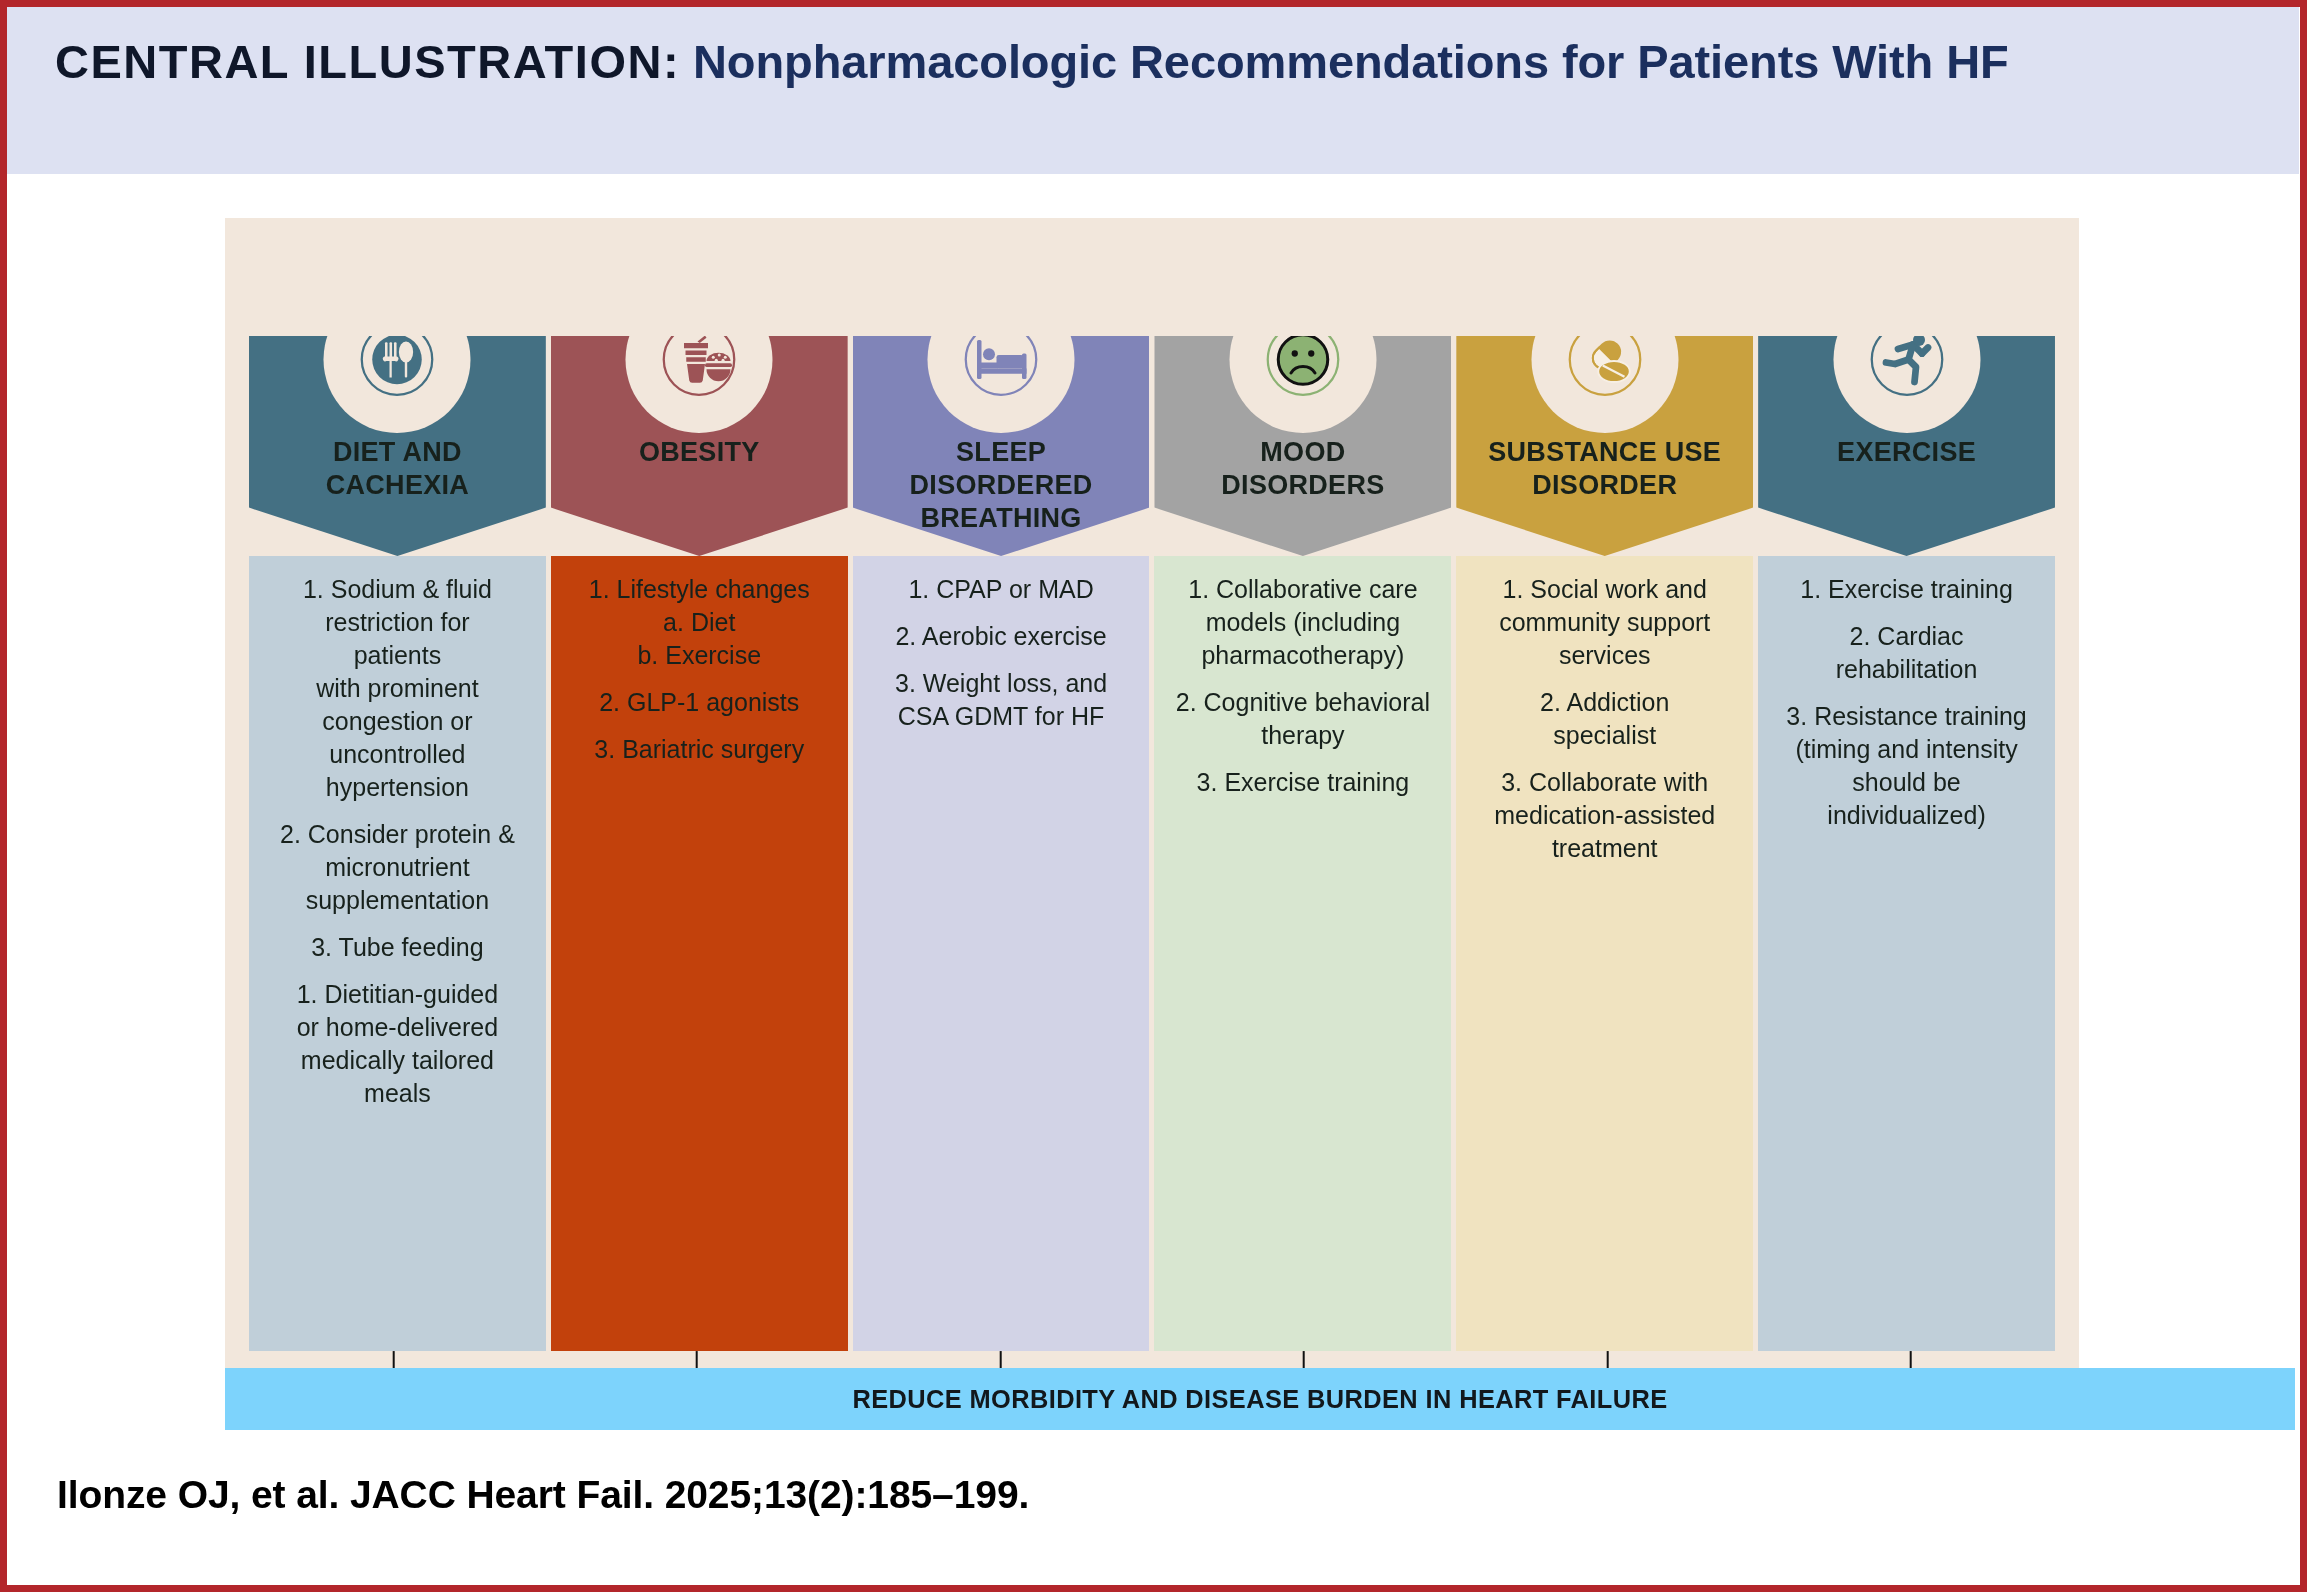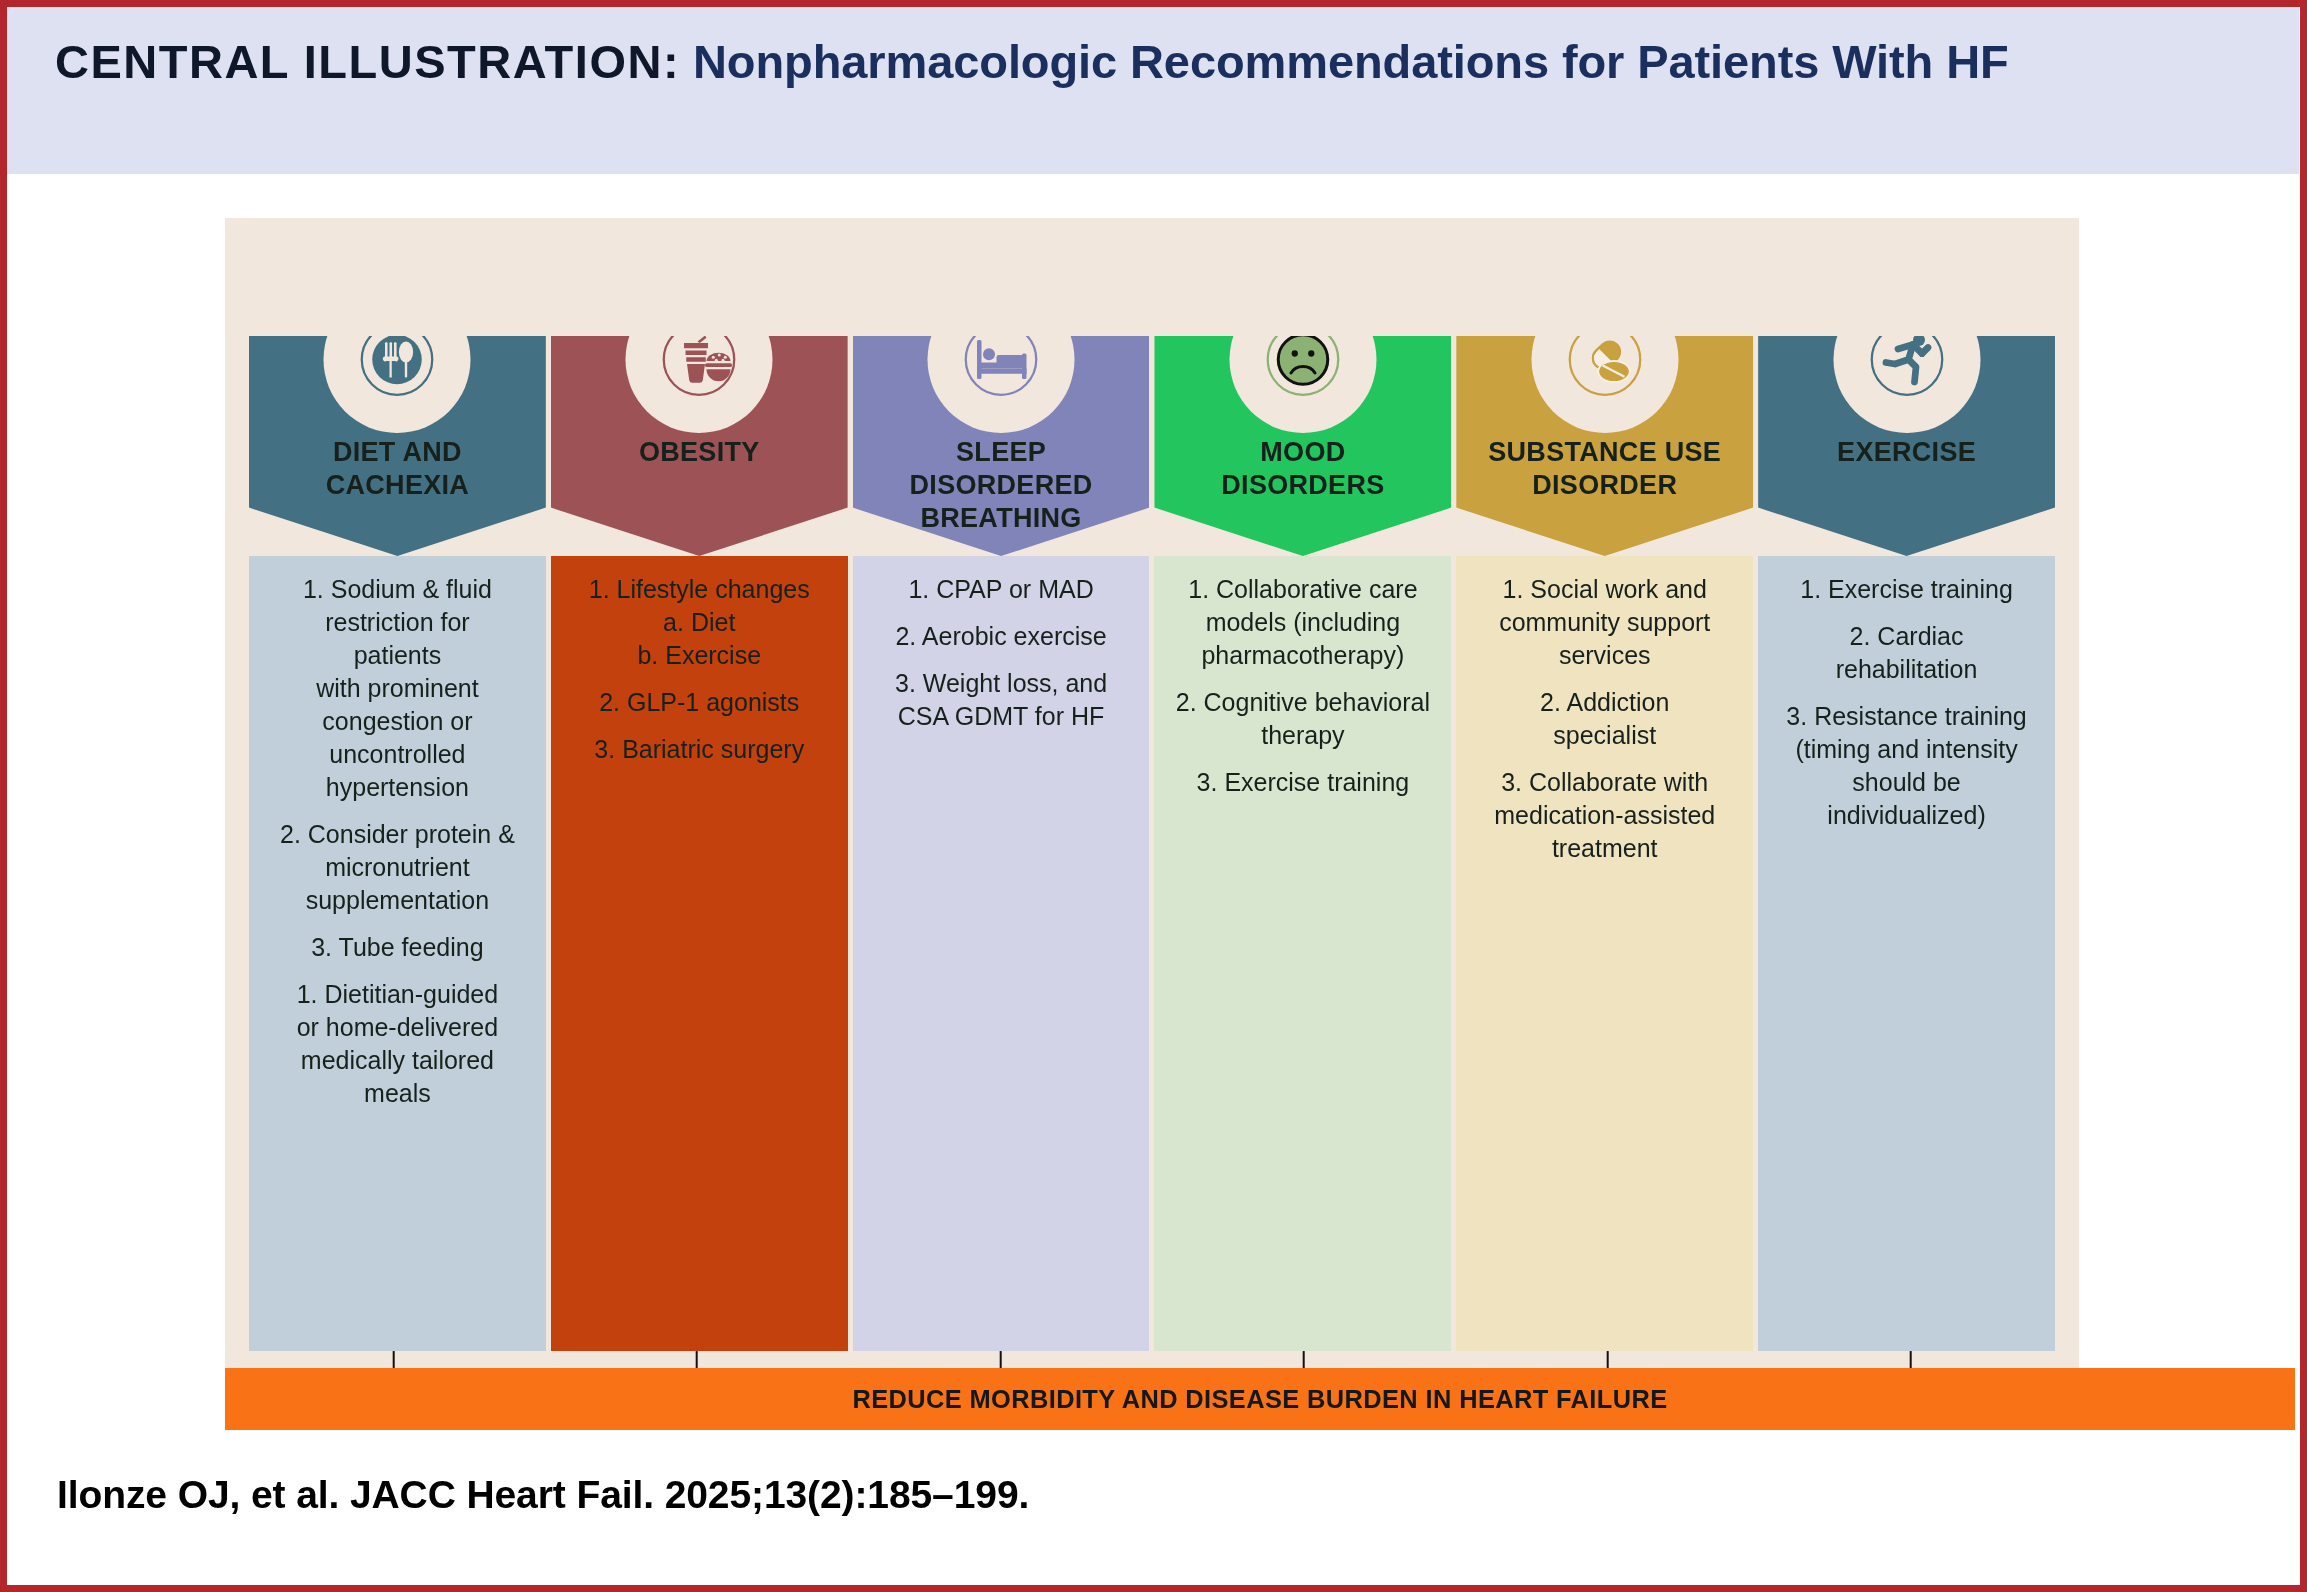--- a/index.html
+++ b/index.html
@@ -130,21 +130,21 @@
   }
   .arrow-cell svg { width: 17.4px; height: 67px; display: block; }
 
   
   #bottom-bar {
     position: absolute;
     left: 0;
     bottom: 0;
     width: 2070px;
     height: 62px;
-    background: #f97316;
+    background: #7dd3fc;
     display: flex;
     align-items: center;
     justify-content: center;
   }
   #bottom-bar-label {
     font-size: 25.4px;
     font-weight: bold;
     color: #12181c;
     letter-spacing: 0.4px;
   }
@@ -263,21 +263,21 @@
 BREATHING</div>
           </div>
           <div class="col-body" style="background: rgb(210, 211, 230);">
             <div class="item">1. CPAP or MAD</div>
             <div class="item">2. Aerobic exercise</div>
             <div class="item">3. Weight loss, and
 CSA GDMT for HF</div>
           </div>
         </div>
         <div class="column">
-          <div class="col-header" style="background: #22c55e;">
+          <div class="col-header" style="background: #a3a3a3;">
             <div class="icon-badge">
     <svg viewBox="0 0 100 100" aria-hidden="true">
       <circle cx="50" cy="50" r="47" fill="none" stroke="#8cb273" stroke-width="3"></circle>
       <circle cx="50" cy="50" r="33" fill="#8cb273" stroke="#111111" stroke-width="4"></circle>
       <circle cx="39" cy="42" r="4.2" fill="#111111"></circle>
       <circle cx="61" cy="42" r="4.2" fill="#111111"></circle>
       <path d="M34 68 a18 16 0 0 1 32 0" fill="none" stroke="#111111" stroke-width="4" stroke-linecap="round"></path>
     </svg>
             </div>
             <div class="col-header-label">MOOD

